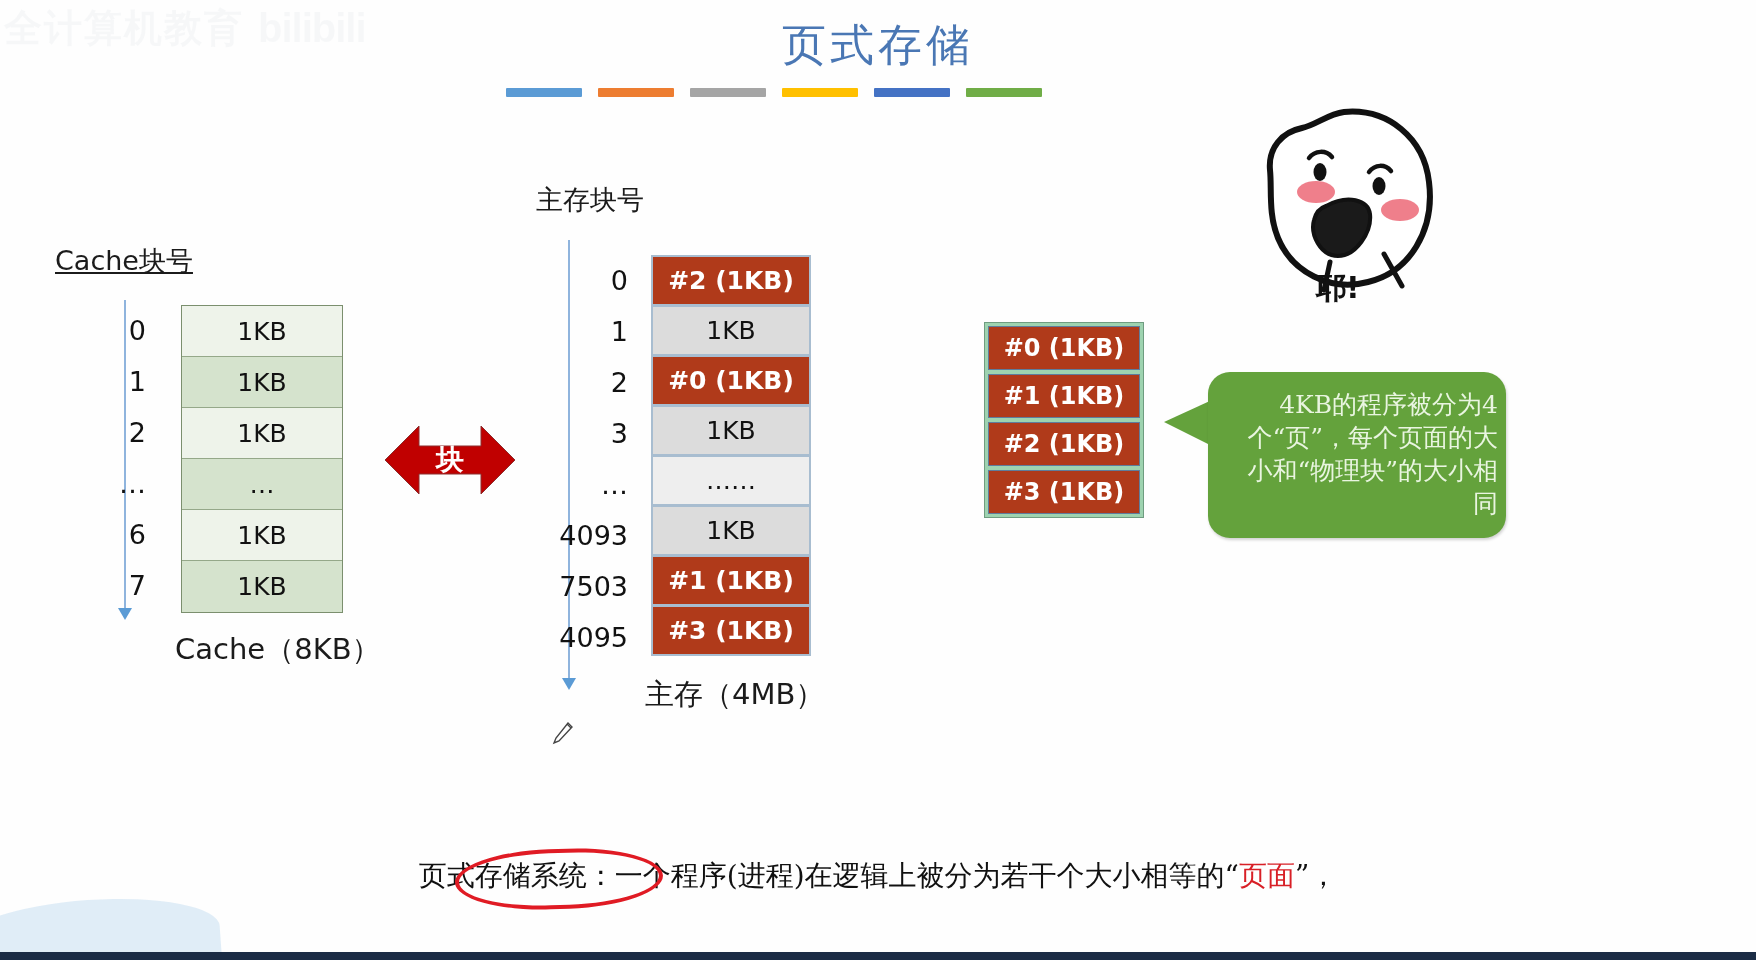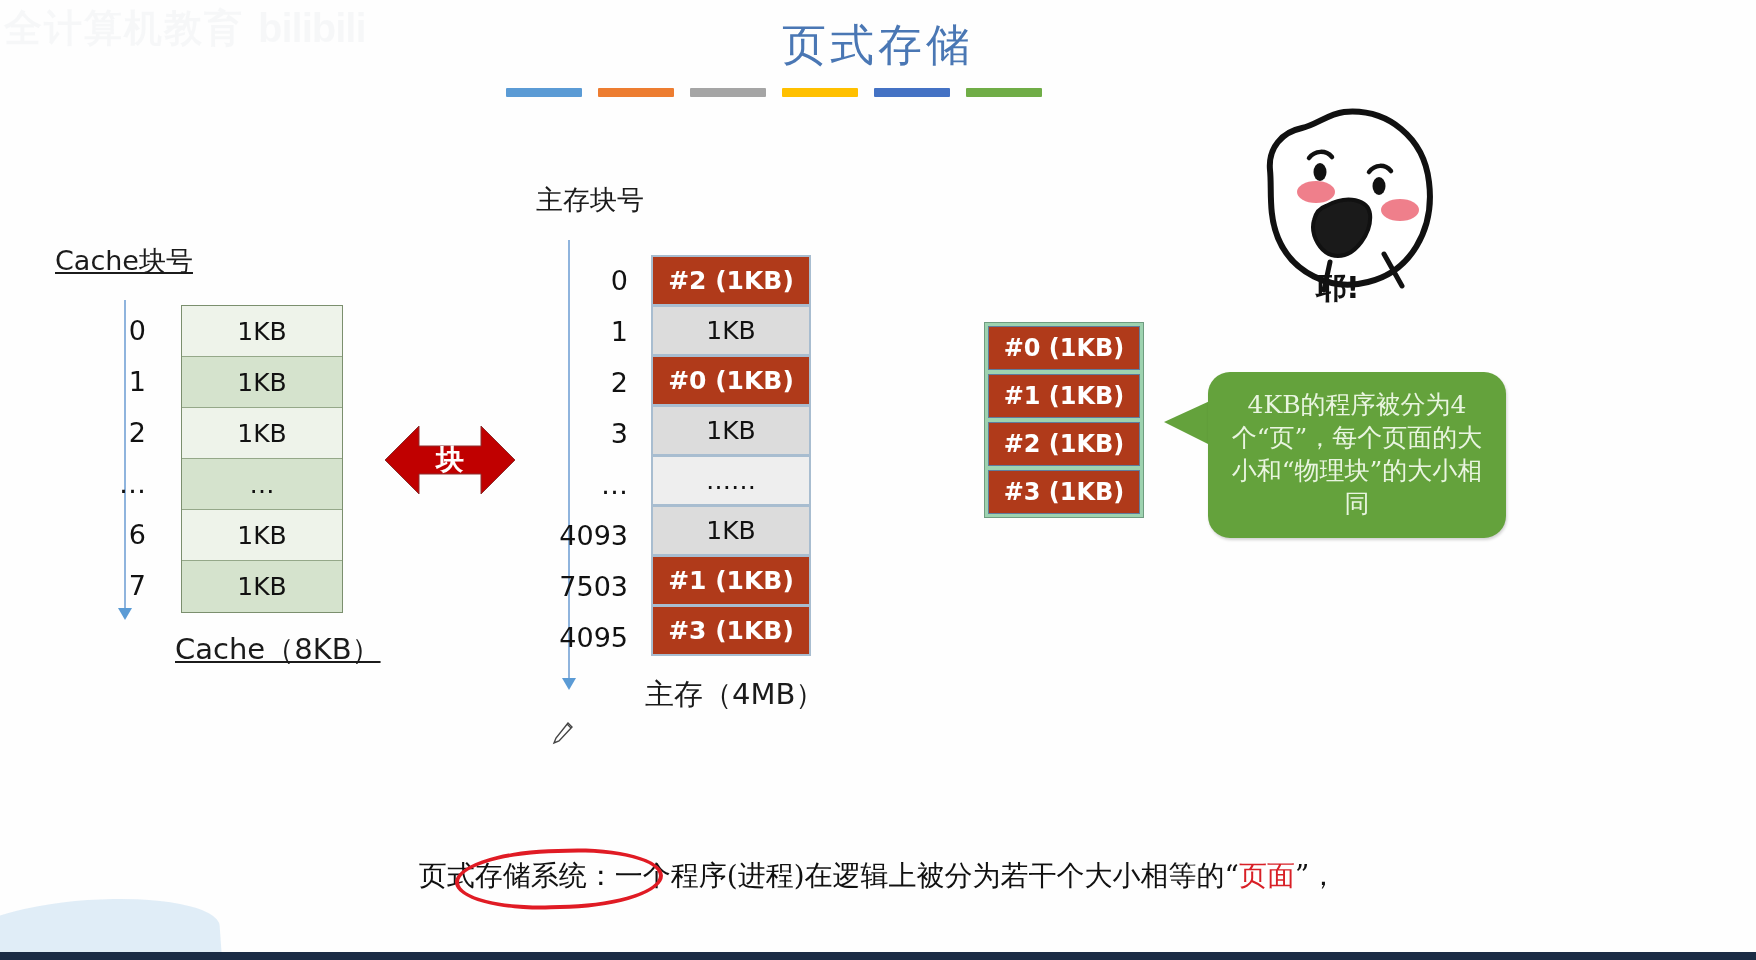--- a/index.html
+++ b/index.html
@@ -157,26 +157,26 @@
     font-family:"DejaVu Sans",sans-serif;
     box-sizing:border-box;
   }
   .page-cell:last-child{margin-bottom:0;}
   
   .bubble{
     position:absolute;left:1208px;top:372px;
     width:298px;
     background:#64a23c;
     border-radius:22px;
-    padding:16px 18px 18px 18px;
+    padding:16px 8px 18px 18px;
     box-sizing:border-box;
     color:#e9f5e0;
     font-size:25px;line-height:1.32;
     font-family:"DejaVu Serif","Liberation Serif",serif;
-    text-align:center;
+    text-align:right;
     box-shadow:1px 2px 3px rgba(0,0,0,.18);
   }
   .bubble-tail{
     position:absolute;left:1164px;top:400px;
     width:0;height:0;
     border-top:22px solid transparent;
     border-bottom:24px solid transparent;
     border-right:48px solid #64a23c;
   }
   
@@ -244,21 +244,21 @@
 
   <div class="cache-wrap">
     <div class="cell cache-cell c-light">1KB</div>
     <div class="cell cache-cell c-dark">1KB</div>
     <div class="cell cache-cell c-light">1KB</div>
     <div class="cell cache-cell c-dark">…</div>
     <div class="cell cache-cell c-light">1KB</div>
     <div class="cell cache-cell c-dark">1KB</div>
   </div>
 
-  <div class="lbl" style="left:175px;top:630px;font-size:29px;text-decoration:underline;">Cache（8KB）</div>
+  <div class="lbl" style="left:175px;top:630px;font-size:29px;">Cache（8KB）</div>
 
   <div class="dblarrow">
     <svg width="130" height="80" viewBox="0 0 130 80">
       <polygon points="0,40 34,6 34,26 96,26 96,6 130,40 96,74 96,54 34,54 34,74" fill="#c00000" stroke="#8c2f2f" stroke-width="1"></polygon>
     </svg>
     <div class="txt">块</div>
   </div>
 
   <div class="lbl" style="left:536px;top:182px;">主存块号</div>
   <div class="axis" style="left:568px;top:240px;height:440px;"></div>

